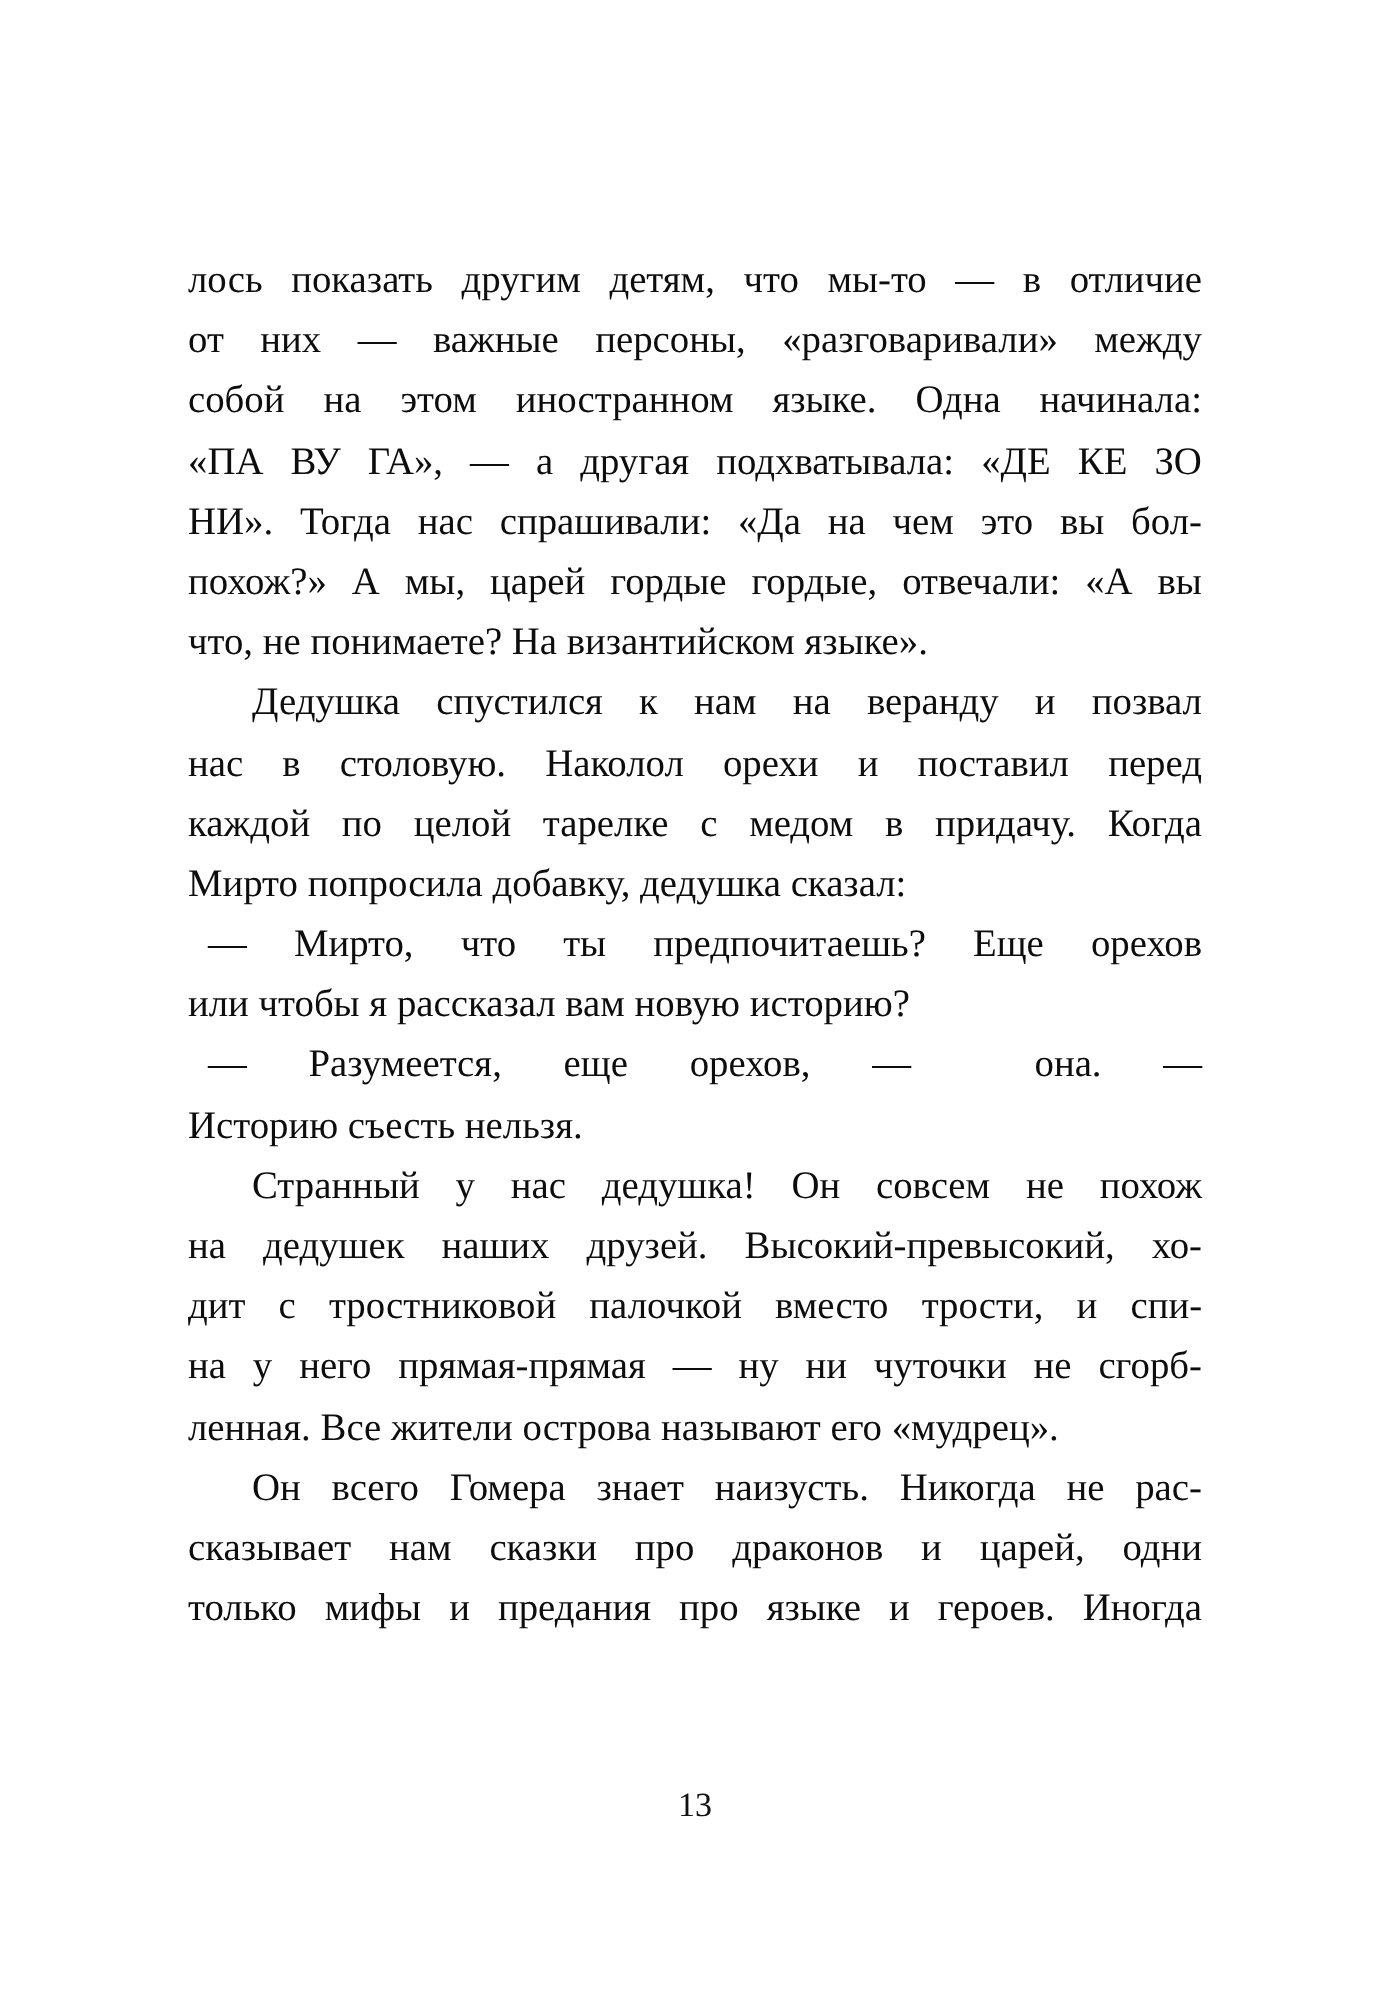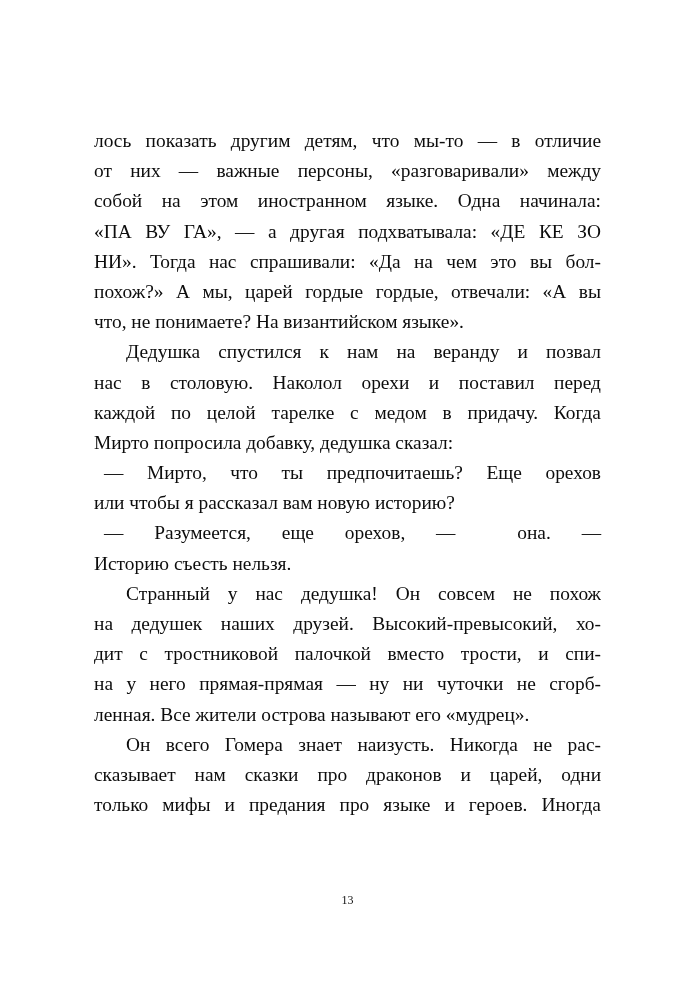--- a/index.html
+++ b/index.html
@@ -54,21 +54,21 @@
   
   .dash-indent { padding-left: 10px; }
 
   .page-number {
     position: absolute;
     left: 0;
     top: 893px;
     width: 695px;
     text-align: center;
     font-family: "Liberation Serif", "DejaVu Serif", serif;
-    font-size: 12px;
+    font-size: 17px;
     color: #111111;
   }
 </style>
 </head>
 <body>
 
 <div class="page">
 
   <div class="text-block">
       <div class="paragraph">

